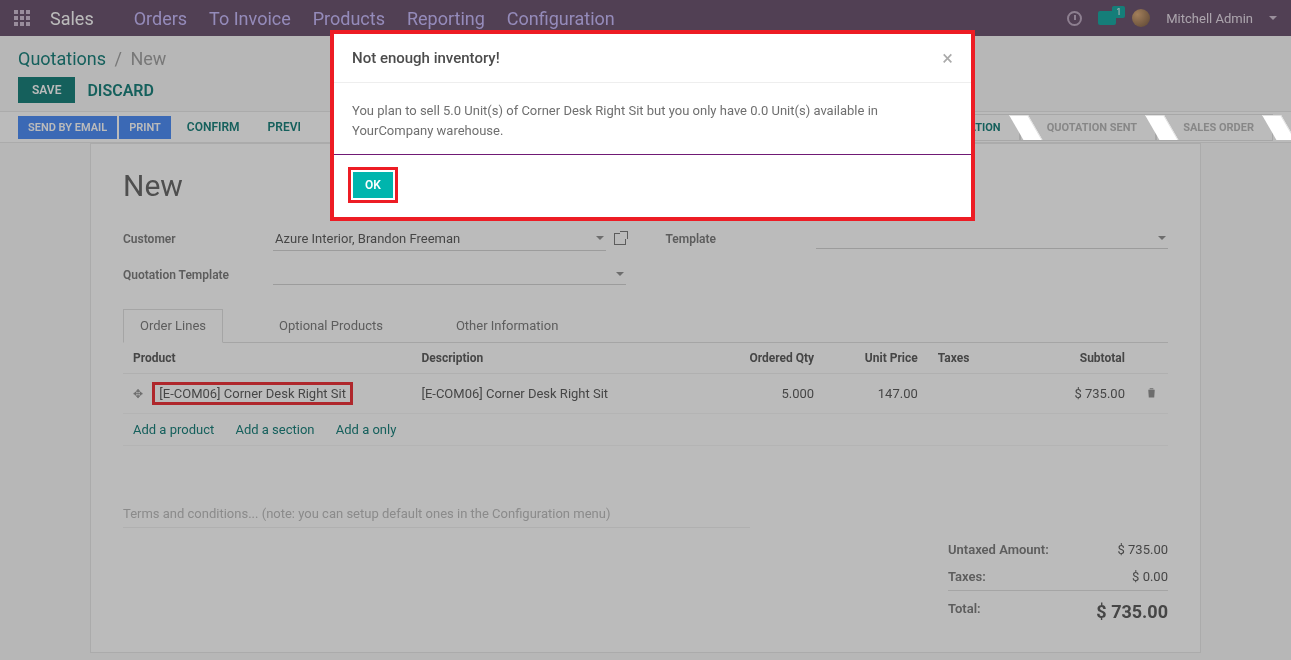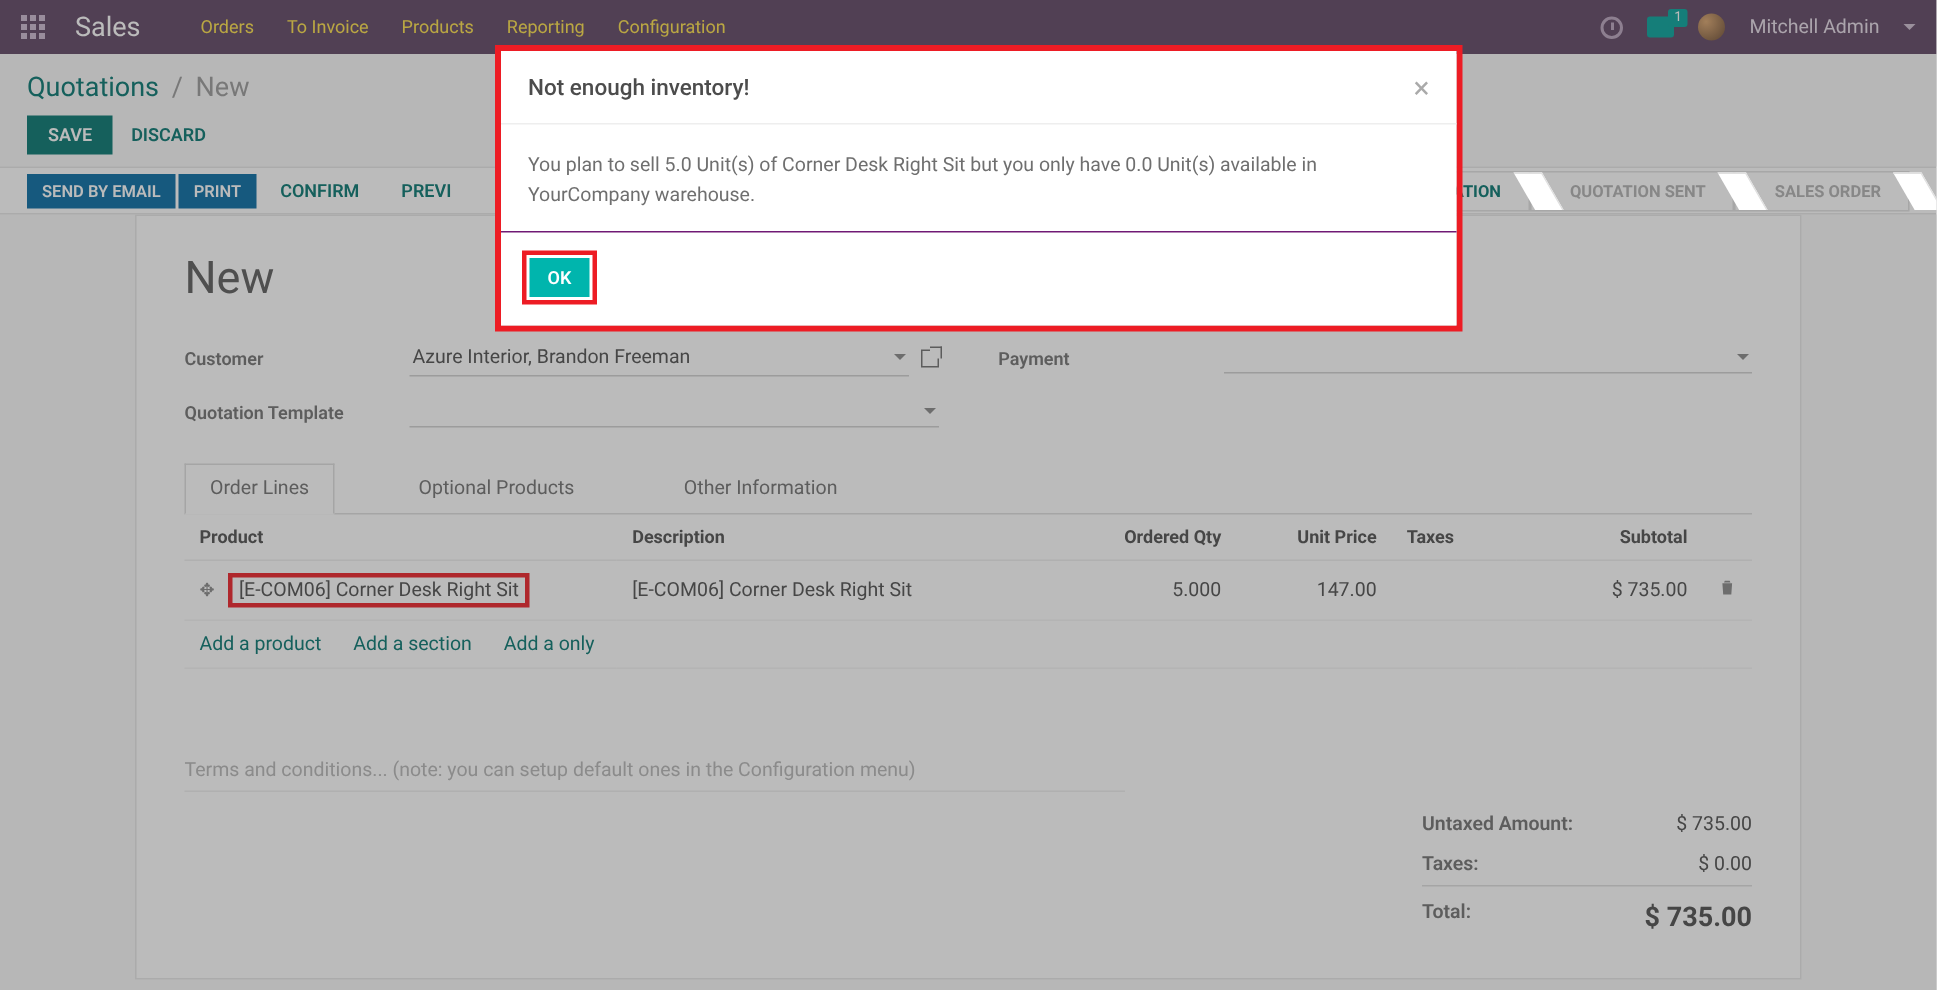--- a/index.html
+++ b/index.html
@@ -4,44 +4,44 @@
 <style>
 * { margin: 0; padding: 0; box-sizing: border-box; font-family: -apple-system, BlinkMacSystemFont, "Segoe UI", Roboto, "Helvetica Neue", Arial, sans-serif; }
 body { background: #f9f9f9; font-size: 13px; color: #4c4c4c; width: 1291px; height: 660px; overflow: hidden; position: relative; }
 
 
 .topnav { background: #5d4261; height: 36px; display: flex; align-items: center; padding: 0 14px; color: #d4c6d7; }
 .apps-icon { display: grid; grid-template-columns: repeat(3,4px); grid-template-rows: repeat(3,4px); gap: 2px; margin-right: 20px; }
 .apps-icon span { background: #cbb9cf; width: 4px; height: 4px; }
 .app-title { color: #fff; font-size: 18px; font-weight: 400; margin-right: 40px; }
 .topnav-menu { display: flex; gap: 22px; }
-.topnav-menu a { color: #fde047; text-decoration: none; font-size: 12px; }
+.topnav-menu a { color: #c4b5fd; text-decoration: none; font-size: 18px; }
 .topnav-right { margin-left: auto; display: flex; align-items: center; gap: 16px; }
 .clock-icon { width: 15px; height: 15px; border: 2px solid #b9a4bd; border-radius: 50%; position: relative; }
 .clock-icon::after { content: ""; position: absolute; top: 2px; left: 5px; width: 1.5px; height: 5px; background: #b9a4bd; }
 .chat-wrap { position: relative; }
 .chat-icon { width: 18px; height: 14px; background: #00a19a; border-radius: 2px; position: relative; }
 .chat-icon::after { content: ""; position: absolute; bottom: -4px; left: 4px; border: 4px solid transparent; border-top-color: #00a19a; }
 .chat-badge { position: absolute; top: -5px; right: -9px; background: #00a19a; color: #fff; font-size: 9px; padding: 0 4px; border-radius: 2px; line-height: 12px; }
 .avatar { width: 18px; height: 18px; border-radius: 50%; background: radial-gradient(circle at 30% 30%, #d9a36b, #6b4a2f); }
 .user-name { color: #e6dce8; font-size: 13px; }
 .caret-down { border: 4px solid transparent; border-top-color: #cdbdd0; margin-top: 3px; }
 
 
 .subheader { padding: 12px 18px 8px; }
 .breadcrumb { font-size: 18px; color: #999; margin-bottom: 8px; }
 .breadcrumb .bc-main { color: #00736d; }
 .breadcrumb .bc-sep { color: #999; margin: 0 4px; }
 .btn-row { display: flex; align-items: center; gap: 12px; }
 .btn-primary { background: #00736d; color: #fff; border: none; padding: 6px 14px; font-size: 12px; font-weight: 600; cursor: pointer; }
-.btn-link { color: #00736d; background: none; border: none; font-size: 12px; font-weight: 600; cursor: pointer; }
+.btn-link { color: #00736d; background: none; border: none; font-size: 16px; font-weight: 600; cursor: pointer; }
 
 
 .actionbar { background: #fff; border-top: 1px solid #e6e6e6; border-bottom: 1px solid #e6e6e6; display: flex; align-items: center; height: 32px; padding: 0 18px; }
-.actionbar .ab-btn { background: #0369a1; color: #fff; border: none; padding: 5px 10px; font-size: 11px; font-weight: 600; margin-right: 2px; }
+.actionbar .ab-btn { background: #3b82f6; color: #fff; border: none; padding: 5px 10px; font-size: 11px; font-weight: 600; margin-right: 2px; }
 .actionbar .ab-text { color: #00736d; font-weight: 600; font-size: 12px; margin: 0 14px; }
 .status-arrows { margin-left: auto; display: flex; }
 .status-step { position: relative; padding: 6px 18px 6px 26px; font-size: 11px; font-weight: 700; color: #b0b0b0; background: #fff; border: 1px solid #e0e0e0; }
 .status-step.active { color: #00736d; }
 .status-step::after { content: ""; position: absolute; right: -9px; top: 0; bottom: 0; width: 18px; background: #fff; border-right: 1px solid #e0e0e0; border-top: 1px solid #e0e0e0; transform: skewX(30deg); transform-origin: top; z-index: 1; }
 
 
 .formwrap { padding: 0 90px; }
 .form-card { background: #fff; border: 1px solid #e6e6e6; padding: 24px 32px; }
 .form-title { font-size: 30px; color: #5a5a5a; margin-bottom: 24px; }
@@ -156,21 +156,21 @@
     <div class="form-grid">
       <div class="form-field">
         <div class="form-label">Customer</div>
         <div class="form-input">
           <span>Azure Interior, Brandon Freeman</span>
           <span class="fi-arrow"></span>
         </div>
         <div class="ext-icon"></div>
       </div>
       <div class="form-field">
-        <div class="form-label">Payment</div>
+        <div class="form-label">Template</div>
         <div class="form-input">
           <span></span>
           <span class="fi-arrow"></span>
         </div>
       </div>
       <div class="form-field">
         <div class="form-label">Quotation Template</div>
         <div class="form-input">
           <span></span>
           <span class="fi-arrow"></span>

